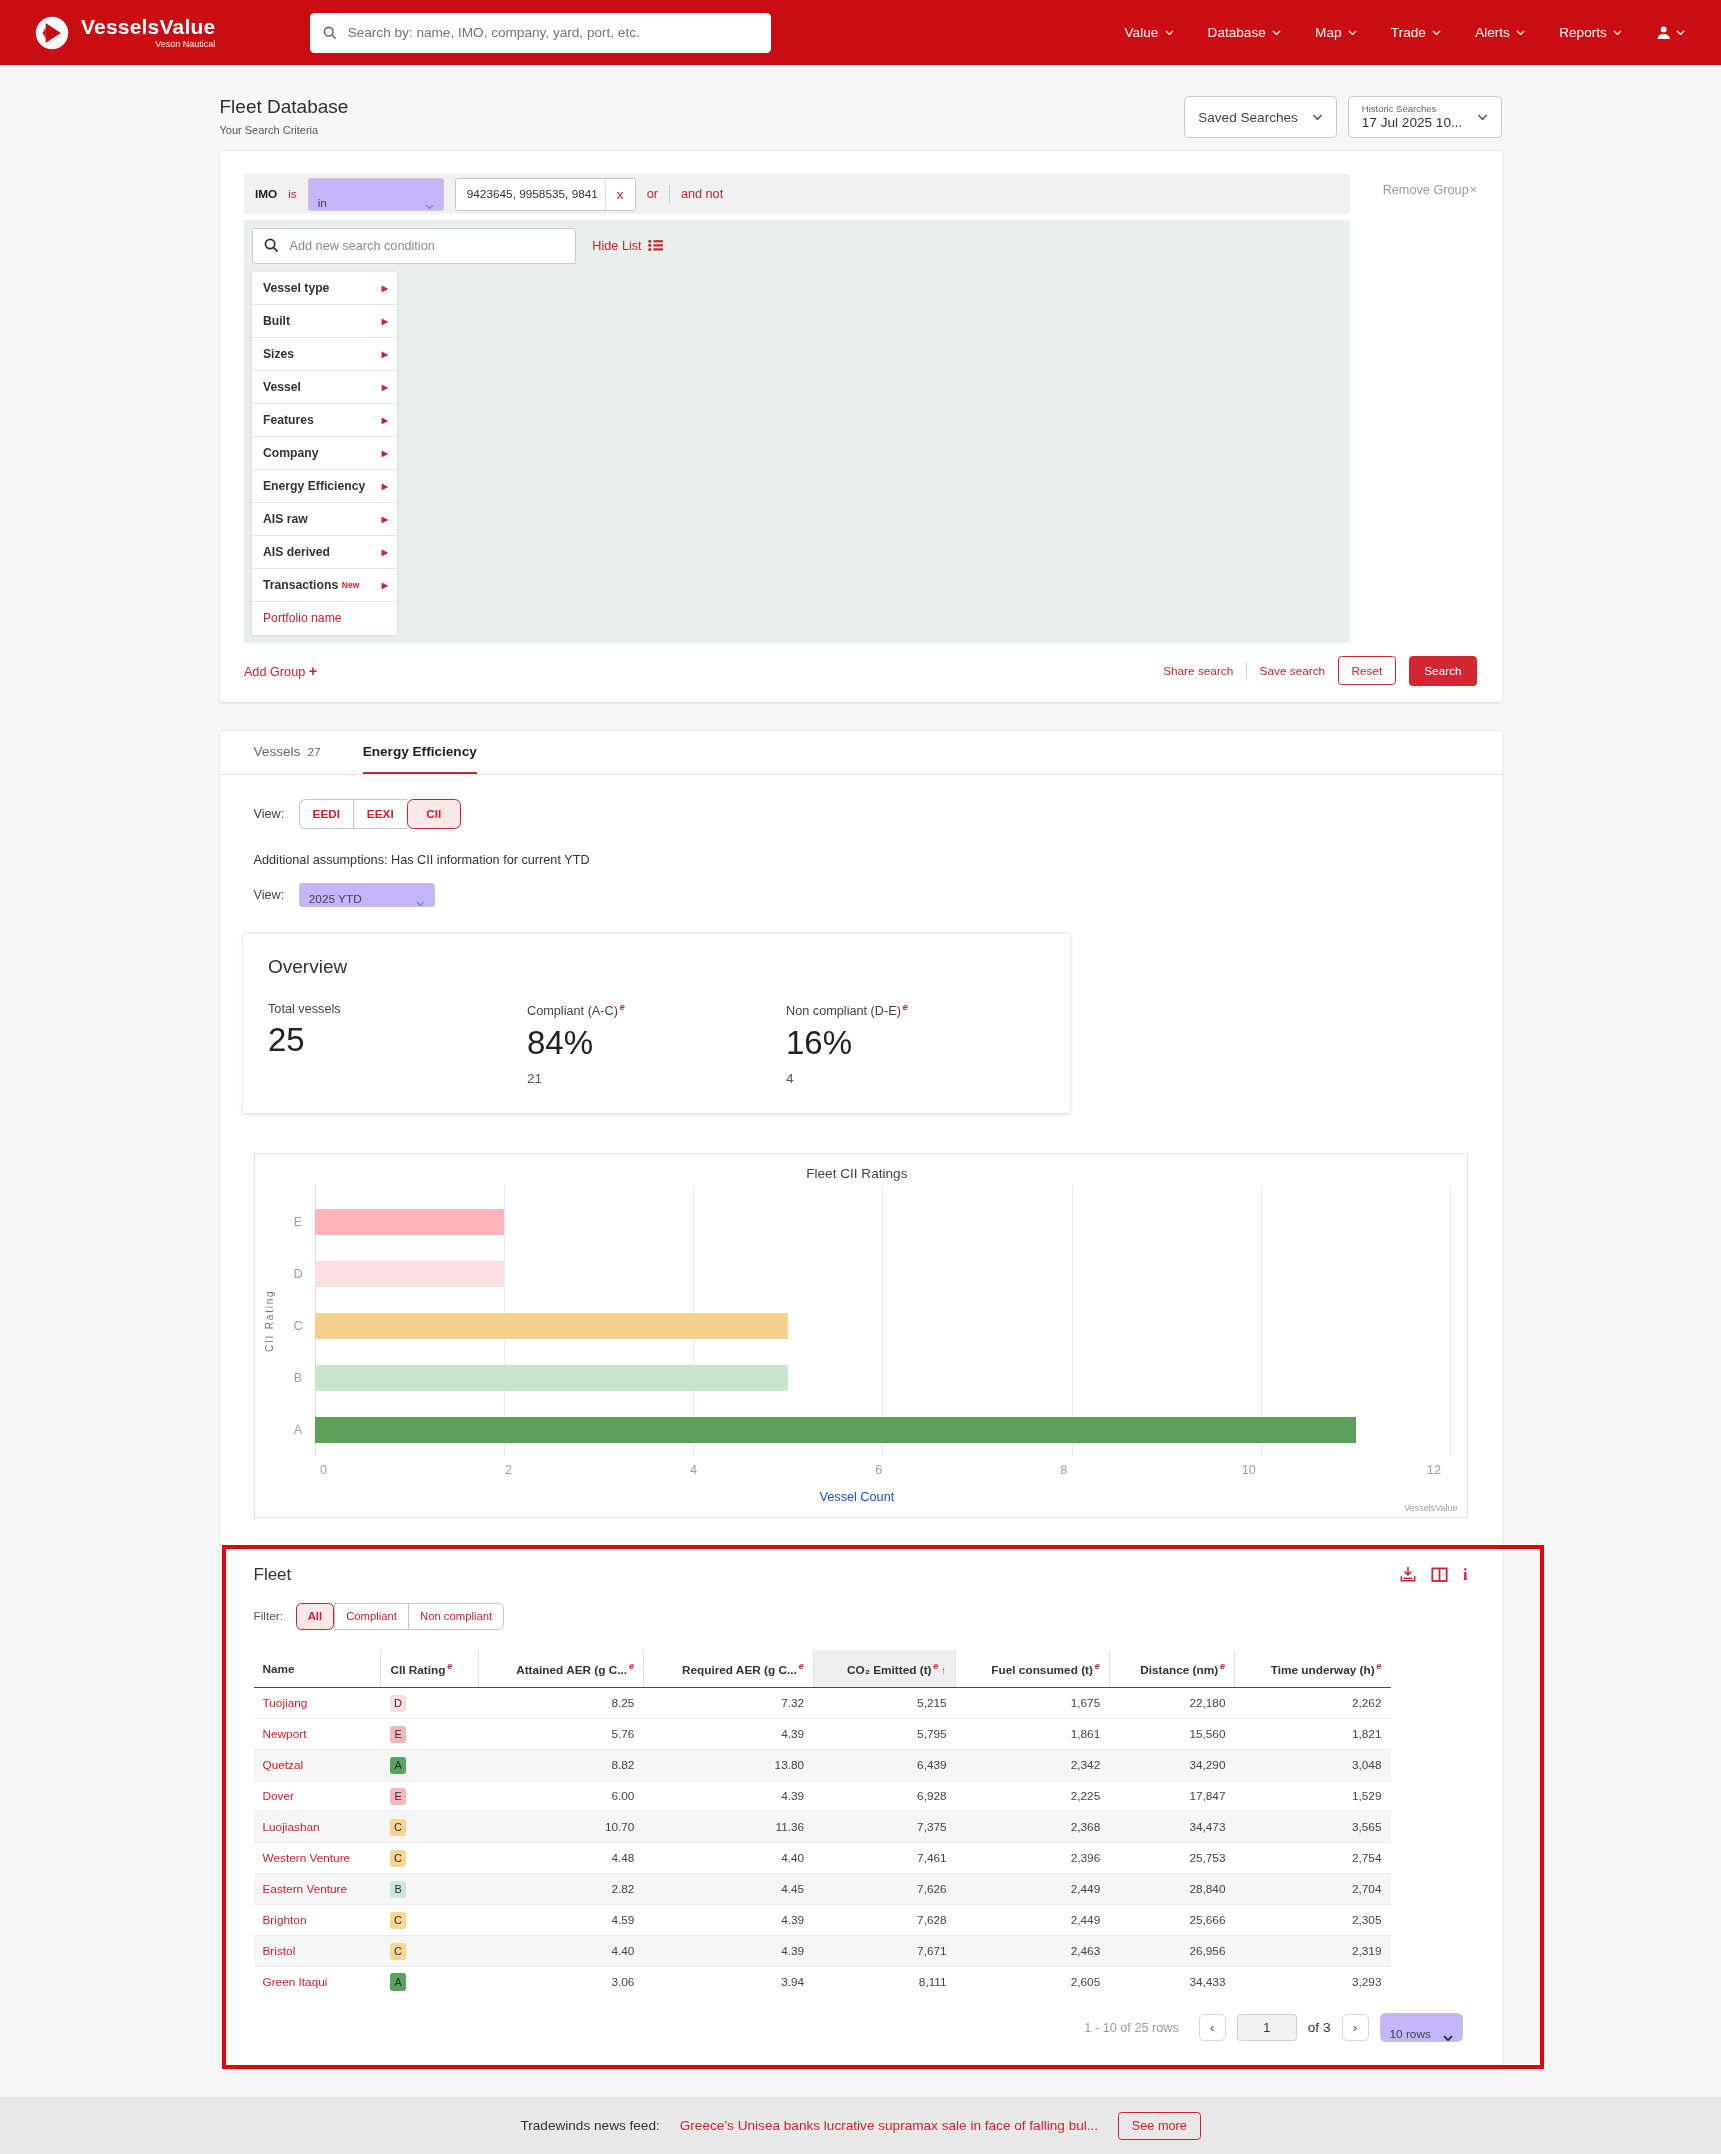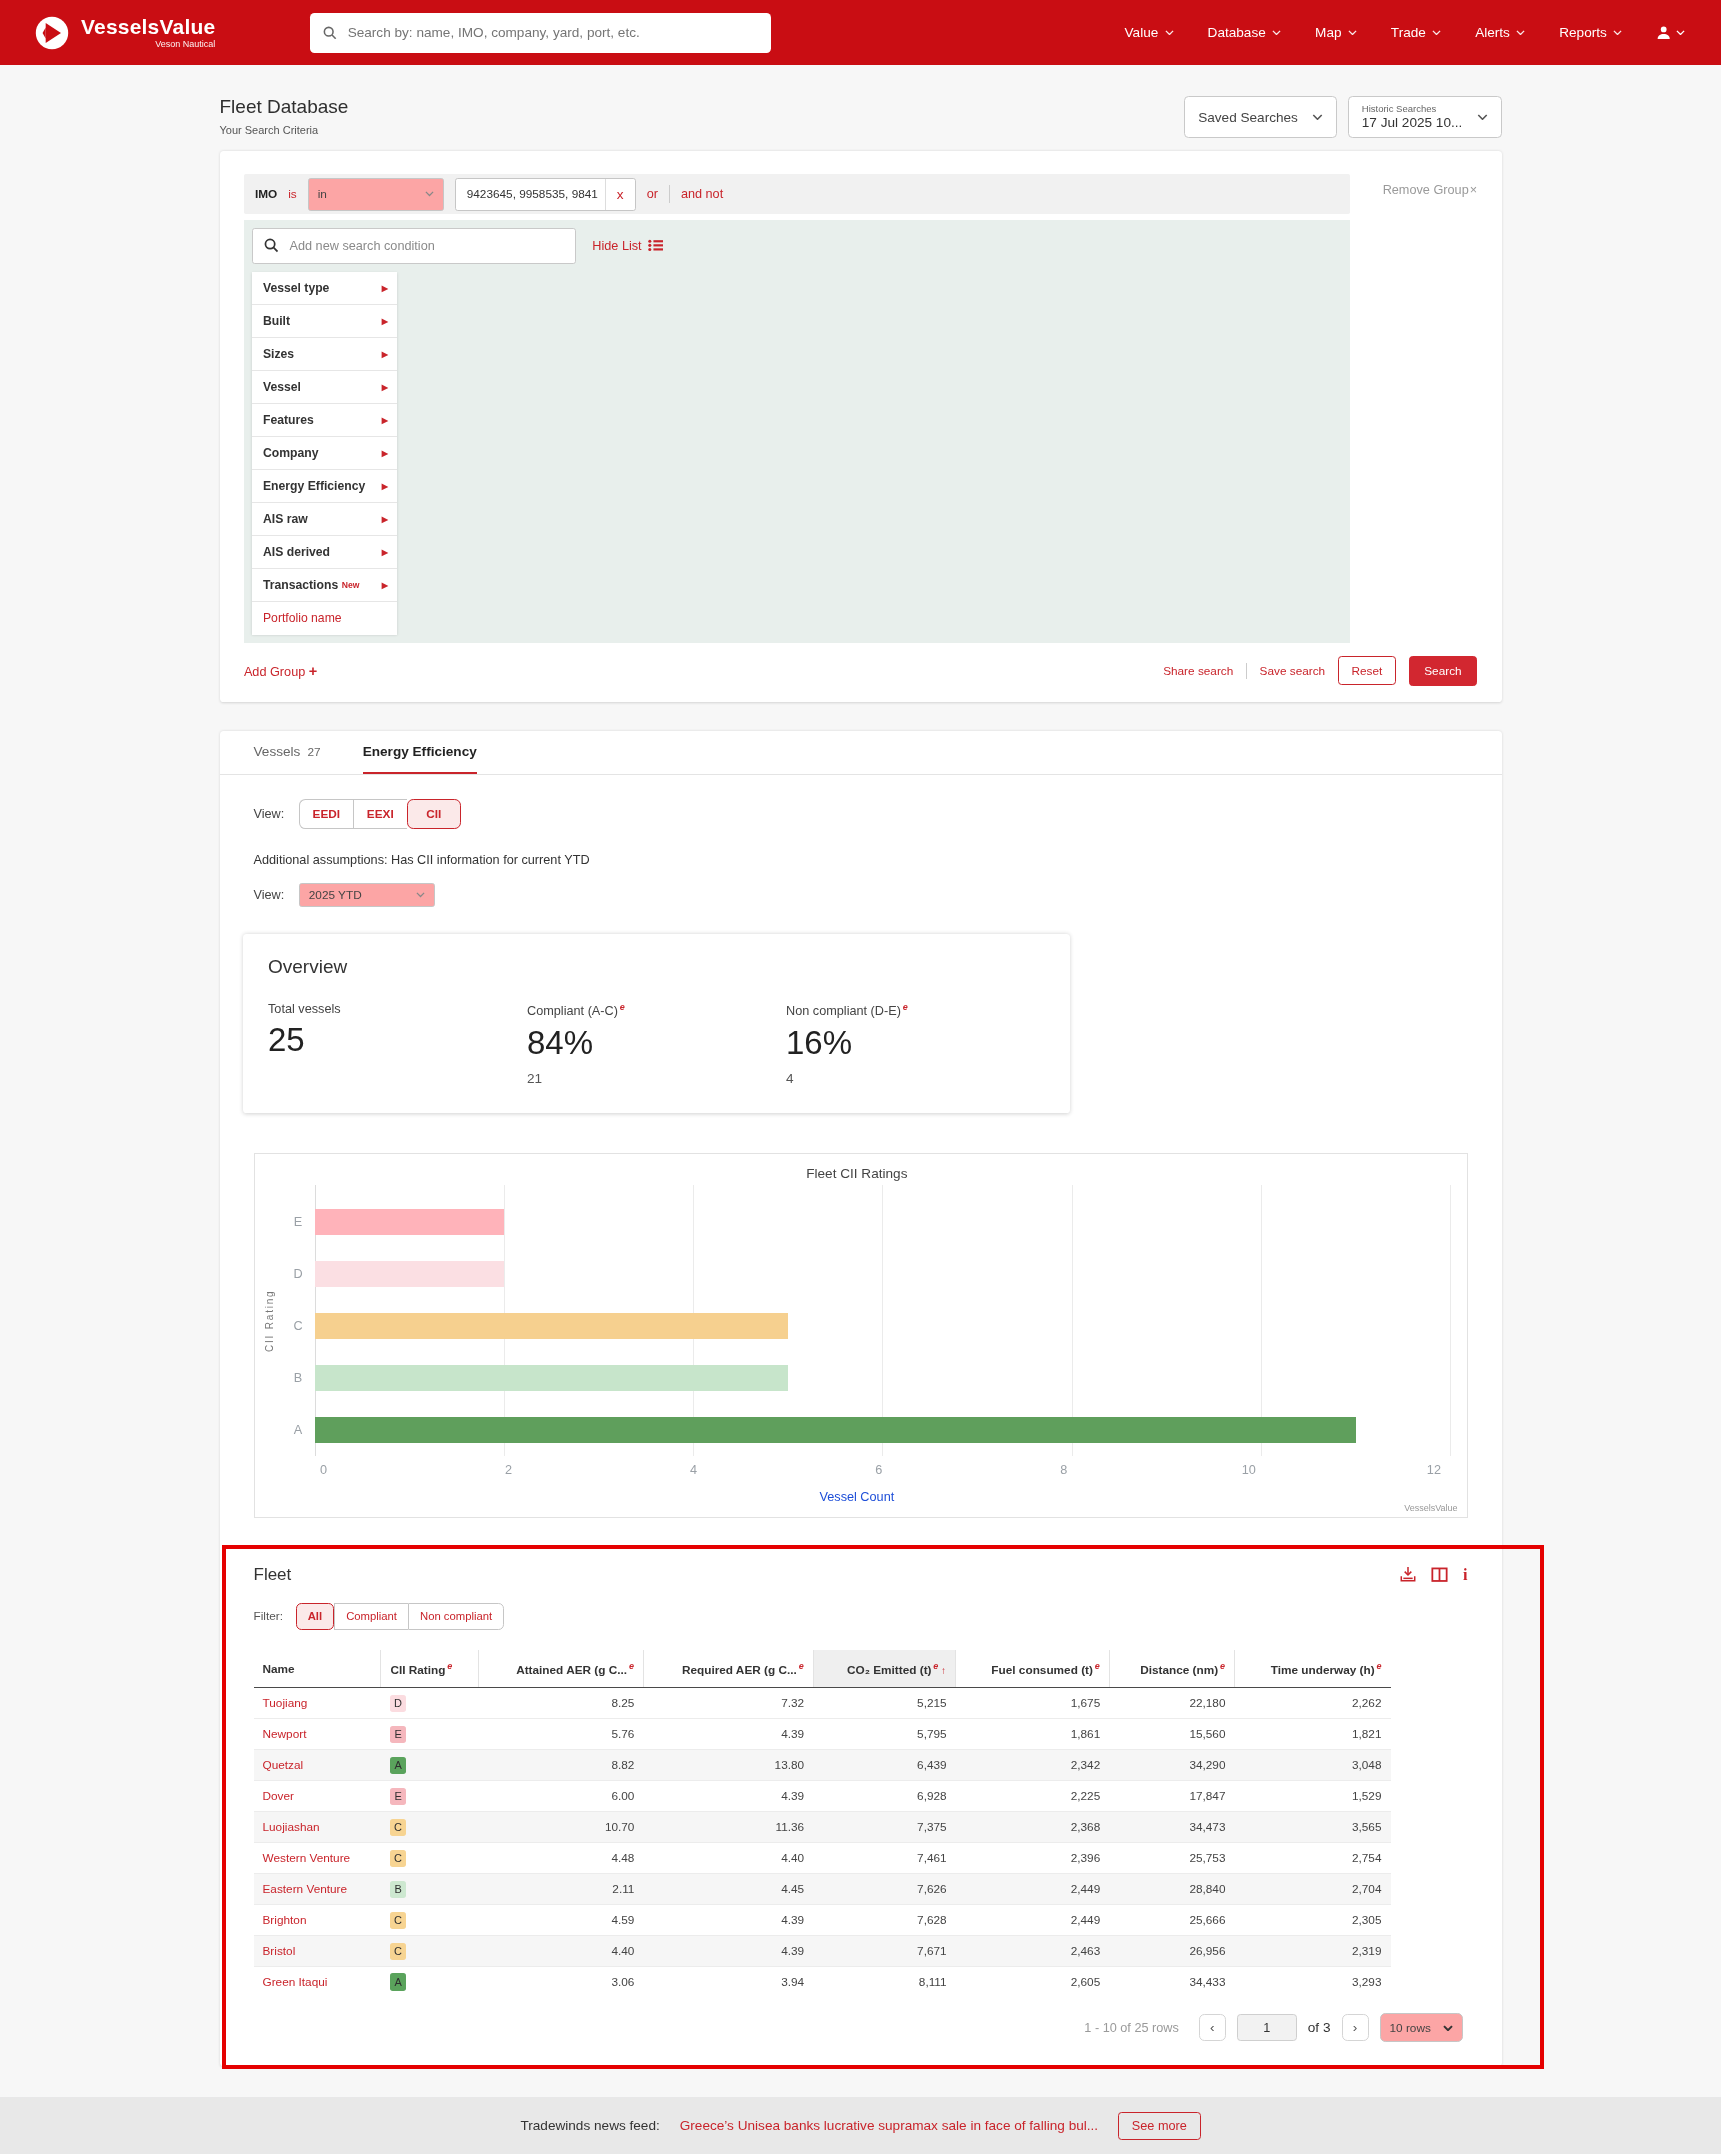--- a/index.html
+++ b/index.html
@@ -34,21 +34,21 @@
   .historic-lines { display:flex; flex-direction:column; line-height:1.15; }
   .historic-label { font-size: 9.5px; color: #666; }
   .historic-value { font-size: 13.6px; color: #333; }
   
   .card { background: #fff; border-radius: 3.6px; box-shadow: 0 0.9px 2.7px rgba(0,0,0,.14); }
   .criteria-card { margin-top: 12.7px; padding: 23.5px 24.4px 11px; }
   .criteria-top { display: flex; align-items: flex-start; }
   .cond-strip { width: 1106px; background: #f1f1f1; border-radius: 1.8px; height: 40px; display: flex; align-items: center; gap: 11px; padding: 0 11px; }
   .cond-field { font-size: 11.8px; font-weight: bold; color: #222; }
   .cond-op { font-size: 11.8px; color: #c9242b; }
-  .mini-select { height: 33px; width: 136px; background: #fca5a5; border: 0.9px solid #c6c6c6; border-radius: 2.7px; display: flex; align-items: center; justify-content: space-between; padding: 0 9px; font-size: 11.8px; color: #444; cursor: pointer; }
+  .mini-select { height: 33px; width: 136px; background: #c4b5fd; border: 0.9px solid #c6c6c6; border-radius: 2.7px; display: flex; align-items: flex-end; justify-content: space-between; padding: 0 9px; font-size: 11.8px; color: #444; cursor: pointer; }
   .value-chip { height: 33px; width: 181px; background: #fff; border: 0.9px solid #c6c6c6; border-radius: 2.7px; display: flex; align-items: center; padding: 0 0 0 9px; }
   .value-chip input { border: none; outline: none; width: 140px; font-size: 11.8px; font-family: inherit; color: #333; }
   .chip-x { width: 31px; text-align: center; color: #c9242b; font-size: 13.6px; border-left: 0.9px solid #ddd; cursor: pointer; line-height: 31px; }
   .or-link, .andnot-link { color: #c9242b; font-size: 12.7px; cursor: pointer; }
   .cond-div { width: 0.9px; height: 18px; background: #ccc; }
   .remove-group { margin-left: auto; color: #9a9a9a; font-size: 12.7px; display: flex; gap: 1px; align-items: center; cursor: pointer; padding-top: 9px; }
   .green-panel { width: 1106px; background: #e8efec; margin-top: 5.4px; padding: 8.1px; min-height: 423px; }
   .panel-top { display: flex; align-items: center; gap: 16.3px; }
   .add-cond { width: 324px; height: 36px; background: #fff; border: 0.9px solid #c9c9c9; border-radius: 2.7px; display: flex; align-items: center; gap: 9px; padding: 0 11px; color: #555; }
   .add-cond input { border: none; outline: none; flex: 1; font-size: 12.7px; font-family: inherit; color: #444; background: transparent; }
@@ -550,21 +550,21 @@
               <td>4.48</td>
               <td>4.40</td>
               <td>7,461</td>
               <td>2,396</td>
               <td>25,753</td>
               <td>2,754</td>
             </tr>
             <tr>
               <td class="name">Eastern Venture</td>
               <td class="rating"><span class="badge" style="background: rgb(205, 232, 208);">B</span></td>
-              <td>2.11</td>
+              <td>2.82</td>
               <td>4.45</td>
               <td>7,626</td>
               <td>2,449</td>
               <td>28,840</td>
               <td>2,704</td>
             </tr>
             <tr>
               <td class="name">Brighton</td>
               <td class="rating"><span class="badge" style="background: rgb(247, 212, 146);">C</span></td>
               <td>4.59</td>

